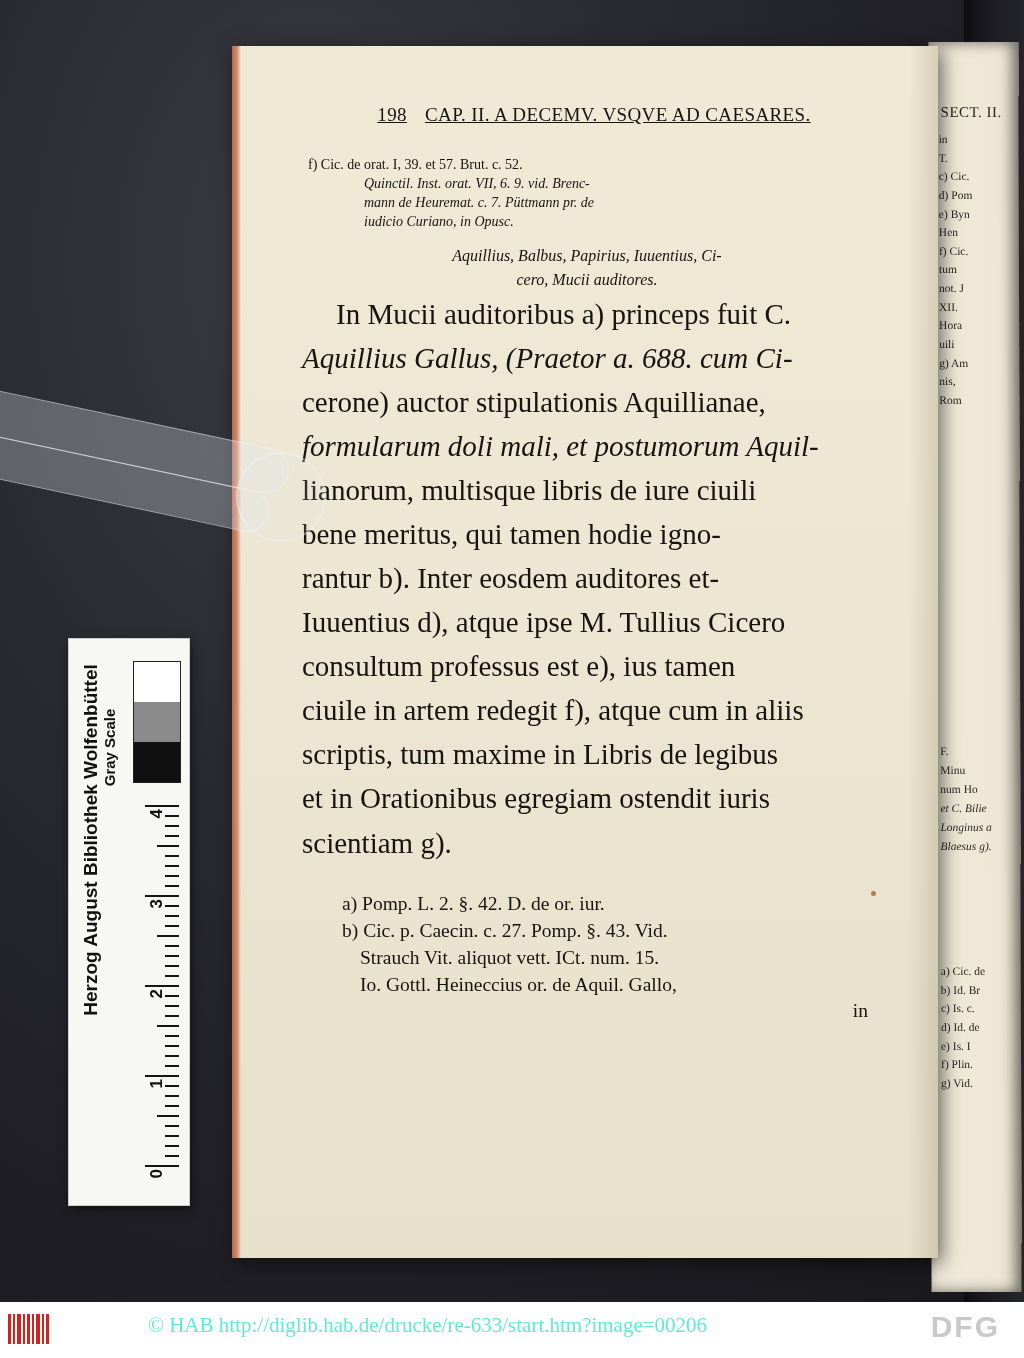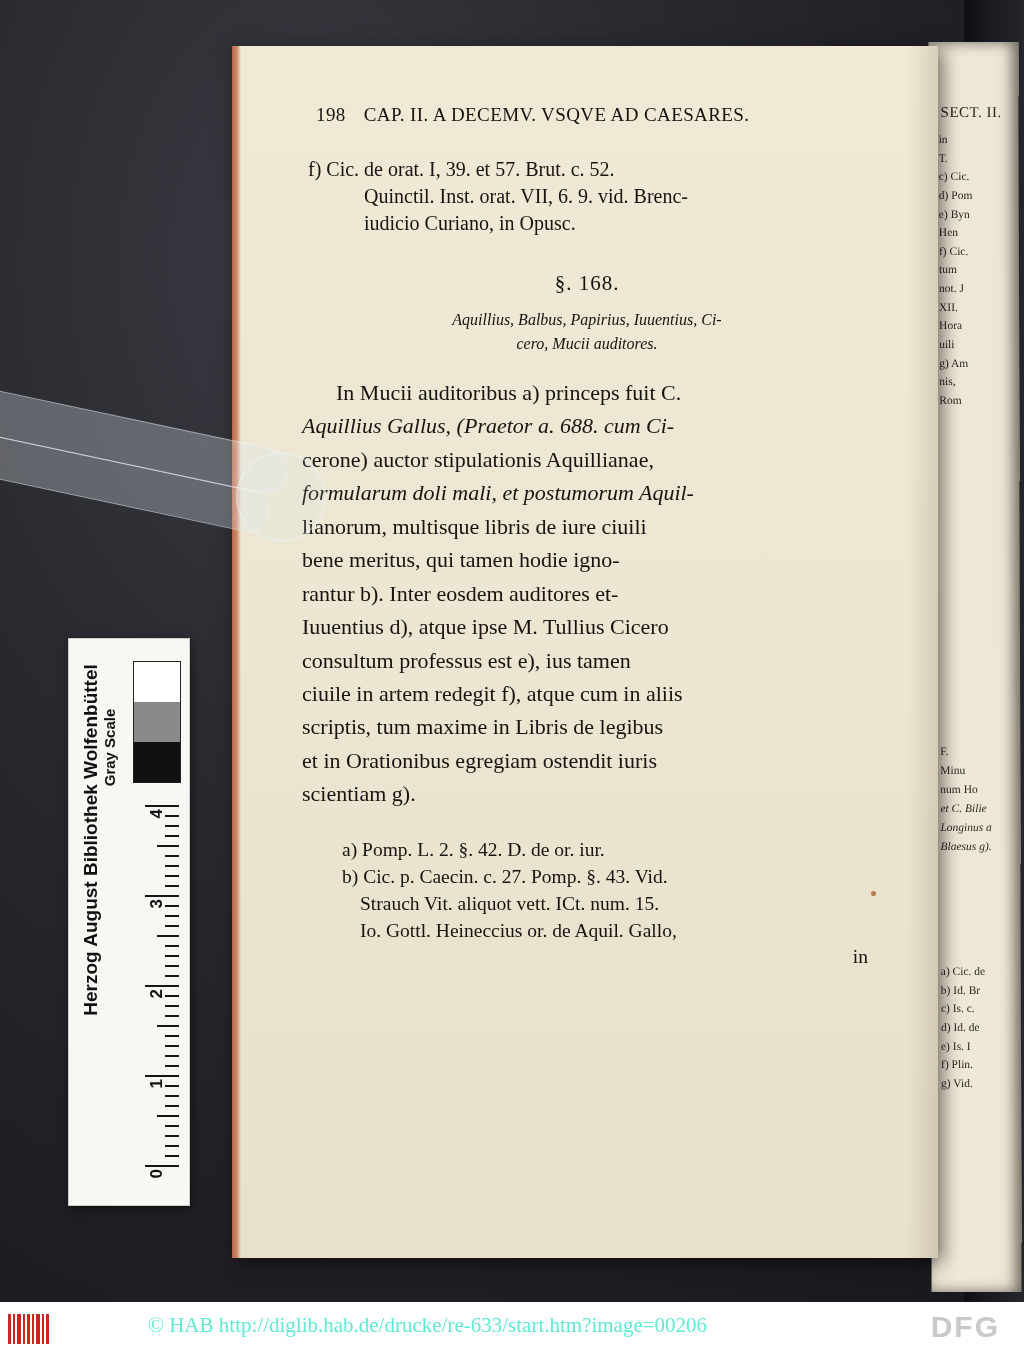--- a/index.html
+++ b/index.html
@@ -104,53 +104,54 @@
   .paper-inner {
     position: absolute;
     left: 70px; top: 58px;
     width: 570px;
     color: #171310;
   }
 
   .running-head {
     font-size: 19px;
     letter-spacing: 0.4px;
+    text-align: center;
     white-space: nowrap;
     margin-left: 14px;
+    text-decoration: underline;
   }
   .running-head .pg { margin-right: 18px; }
   .sc { font-size: 19px; }
 
   .footnote-top {
     margin-top: 30px;
-    font-size: 20px;
+    font-size: 14px;
     line-height: 1.35;
     padding-left: 34px;
     text-indent: -28px;
   }
-  .footnote-top .ln { display: block; text-indent: 0; padding-left: 28px; }
+  .footnote-top .ln { display: block; text-indent: 0; padding-left: 28px; font-style: italic; }
 
   .section-num {
     margin-top: 34px;
     text-align: center;
     font-size: 21px;
     letter-spacing: 1px;
   }
 
   .section-title {
     margin-top: 12px;
     text-align: center;
     font-style: italic;
     font-size: 16px;
     line-height: 1.5;
   }
 
   .body-text {
-    margin-top: 20px;
-    font-size: 22px;
+    font-size: 29px;
     line-height: 1.52;
     text-align: justify;
   }
 
   .footnotes {
     margin-top: 26px;
     font-size: 19.5px;
     line-height: 1.35;
     padding-left: 32px;
   }
@@ -348,24 +349,24 @@
   <div class="paper-inner">
 
     <div class="running-head">
       <span class="pg">198</span><span class="sc">CAP. II.  A DECEMV. VSQVE AD CAESARES.</span>
     </div>
 
     <div class="footnote-top">
       <span>f)</span>
       <span>Cic. de orat. I, 39. et 57.  Brut. c. 52.</span>
       <span class="ln">Quinctil. Inst. orat. VII, 6. 9.  vid. Brenc-</span>
+      <span class="ln">mann de Heuremat. c. 7. Püttmann pr. de</span>
       <span class="ln">iudicio Curiano, in Opusc.</span>
     </div>
 
-    <div class="section-num">§. 168.</div>
 
     <div class="section-title">
       <div>Aquillius, Balbus, Papirius, Iuuentius, Ci-</div>
       <div>cero, Mucii auditores.</div>
     </div>
 
     <div class="body-text">
       <div style="text-indent:34px">In Mucii auditoribus a) princeps fuit C.</div>
       <div class="it">Aquillius Gallus, (Praetor a. 688. cum Ci-</div>
       <div>cerone) auctor stipulationis Aquillianae,</div>

